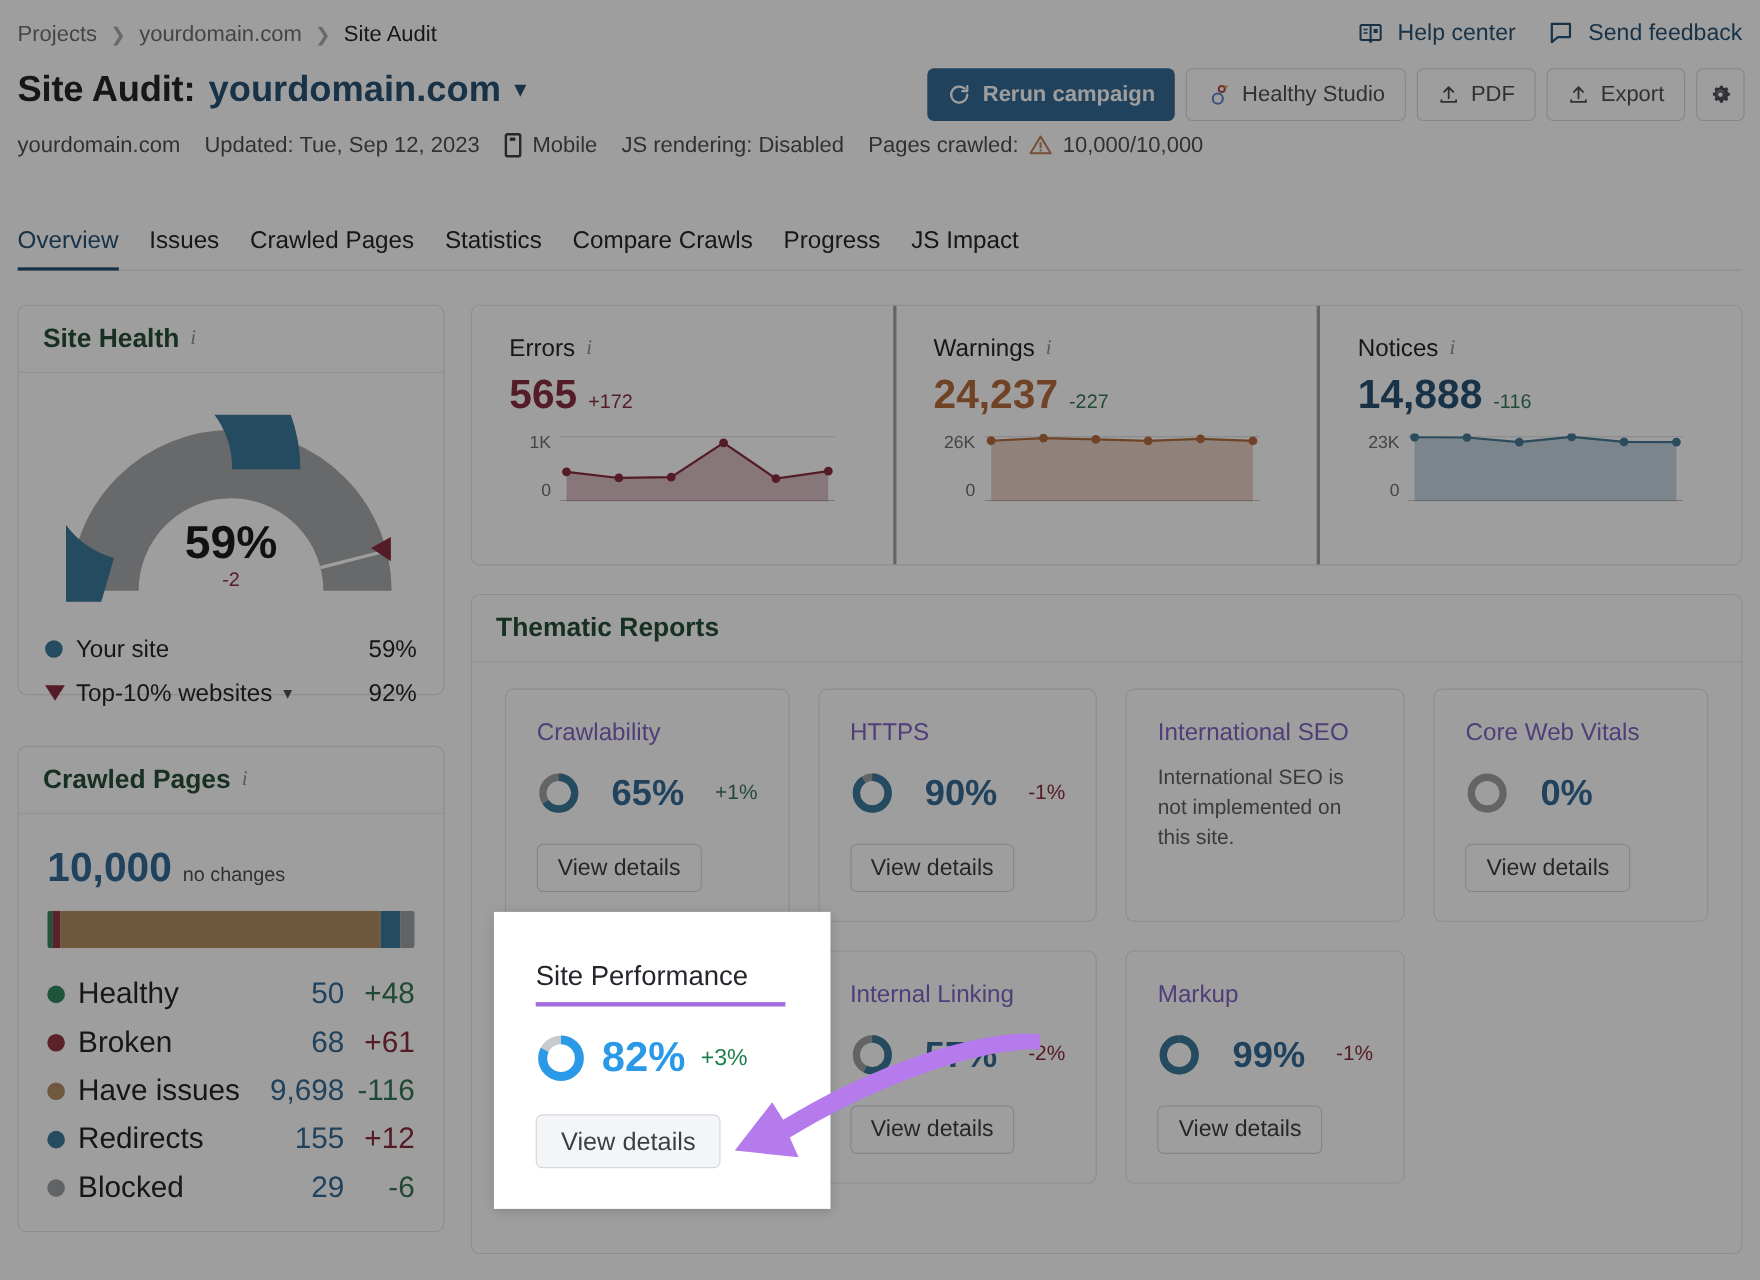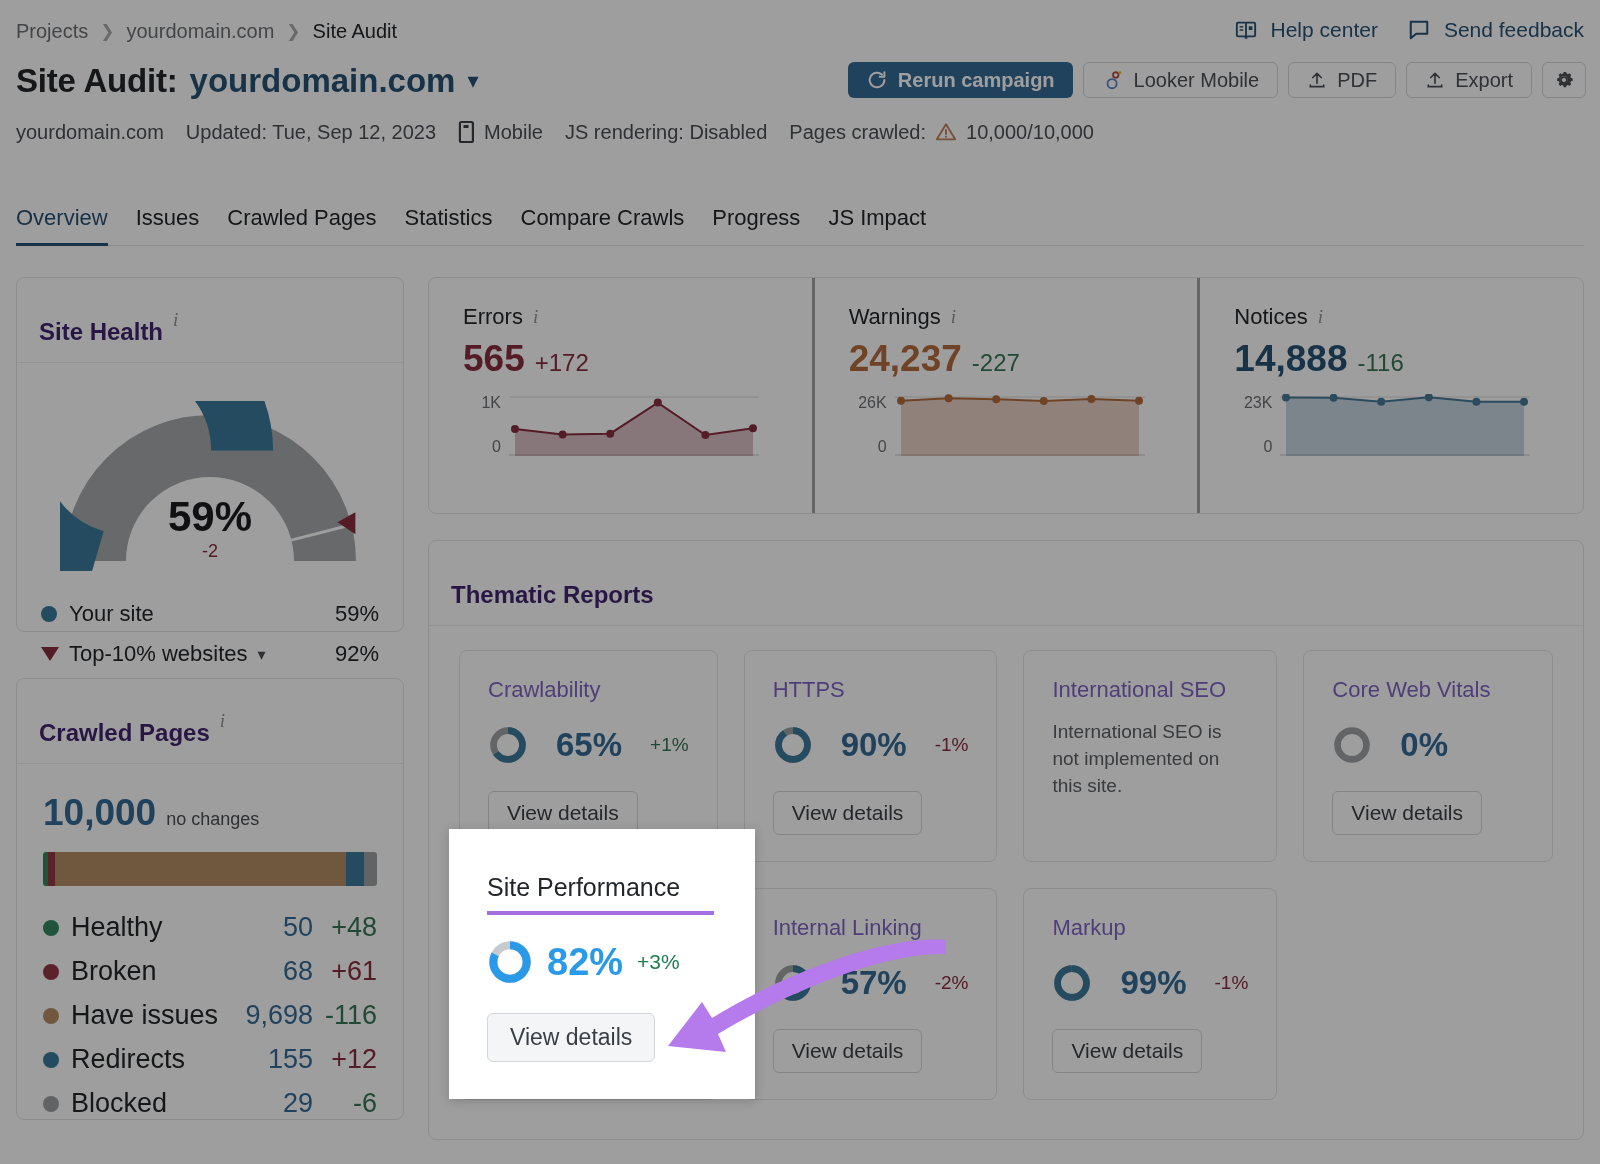--- a/index.html
+++ b/index.html
@@ -44,21 +44,21 @@
   .title-static { font-size: 33px; font-weight: 700; color: #23262b; letter-spacing: -.2px;}
   .title-domain { font-size: 33px; font-weight: 700; color: #12558a; }
   .title-caret { color: #12558a; font-size: 22px; align-self: center; }
 
   
   .actions {
     position: absolute; right: 14px; top: 62px;
     display: flex; align-items: center; gap: 10px;
   }
   .btn {
-    height: 36px; border-radius: 6px; display: flex; align-items: center;
+    height: 48px; border-radius: 6px; display: flex; align-items: center;
     gap: 10px; padding: 0 18px; font-size: 20px; cursor: pointer;
   }
   .btn-primary { background: #1a6fb5; color: #ffffff; border: none; font-weight: 600;}
   .btn-ghost { background: transparent; color: #4a4f57; border: 1px solid #d3d6da; }
   .btn-icon { width: 44px; padding: 0; justify-content: center; }
 
   
   .meta {
     position: absolute; left: 16px; top: 120px;
     display: flex; align-items: center; gap: 22px;
@@ -80,21 +80,21 @@
 
   
   .panel {
     background: #ffffff; border: 1px solid #e2e4e8; border-radius: 8px;
     position: absolute;
   }
   .panel-head {
     border-bottom: 1px solid #e9ebee; padding: 16px 22px;
     display: flex; align-items: center; gap: 10px;
   }
-  .panel-title { font-size: 24px; font-weight: 700; color: #4c1d95; margin-top: 24px; }
+  .panel-title { font-size: 24px; font-weight: 700; color: #14532d; }
   .info-i {
     font-family: "Liberation Serif", serif; font-style: italic;
     font-size: 19px; color: #8e9399; cursor: pointer;
   }
 
   
   #site-health { left: 16px; top: 277px; width: 388px; height: 355px; }
   .gauge-wrap { position: relative; width: 300px; height: 170px; margin: 38px auto 0; }
   .gauge-val {
     position: absolute; left: 0; right: 0; top: 92px; text-align: center;
@@ -119,21 +119,21 @@
   .legend-caret { color: #4a4f57; font-size: 16px; margin-left: 10px; }
 
   
   #stats-strip { left: 428px; top: 277px; width: 1156px; height: 237px; }
   .stats-inner { display: flex; height: 100%; }
   .stat-card { flex: 1; padding: 26px 34px; position: relative; }
   .stat-card + .stat-card { border-left: 3px solid #a3a3a3; }
   .stat-head { display: flex; align-items: center; gap: 10px; font-size: 22px; color: #23262b; }
   .stat-num-row { display: flex; align-items: baseline; gap: 10px; margin-top: 8px; }
   .stat-num { font-size: 37px; font-weight: 700; }
-  .stat-delta { font-size: 24px; }
+  .stat-delta { font-size: 18px; }
   .spark { margin-top: 14px; display: flex; }
   .spark-axis {
     width: 46px; display: flex; flex-direction: column; justify-content: space-between;
     font-size: 16px; color: #6b6f75; height: 62px; text-align: right; padding-right: 8px;
   }
 
   
   #crawled-pages { left: 16px; top: 678px; width: 388px; height: 442px; }
   .cp-big-row { display: flex; align-items: baseline; gap: 10px; padding: 28px 26px 0; }
   .cp-big { font-size: 37px; font-weight: 700; color: #1a6fb5; }
@@ -238,21 +238,21 @@
           <path d="M20 3.5 v5 h-5" fill="none" stroke="#ffffff" stroke-width="2.2" stroke-linecap="round" stroke-linejoin="round"></path>
         </svg>
         <span>Rerun campaign</span>
       </div>
       <div class="btn btn-ghost">
         <svg width="22" height="22" viewBox="0 0 24 24">
           <circle cx="11" cy="16" r="5" fill="none" stroke="#4285F4" stroke-width="2"></circle>
           <circle cx="15" cy="6.5" r="3" fill="none" stroke="#EA4335" stroke-width="2"></circle>
           <circle cx="19.5" cy="4" r="1.6" fill="#FBBC05"></circle>
         </svg>
-        <span>Looker Mobile</span>
+        <span>Healthy Studio</span>
       </div>
       <div class="btn btn-ghost">
         <svg width="20" height="20" viewBox="0 0 24 24">
           <path d="M12 16 V4 M7 9 l5-5 5 5" fill="none" stroke="#4a4f57" stroke-width="2" stroke-linecap="round" stroke-linejoin="round"></path>
           <path d="M4 18 v2 h16 v-2" fill="none" stroke="#4a4f57" stroke-width="2" stroke-linecap="round"></path>
         </svg>
         <span>PDF</span>
       </div>
       <div class="btn btn-ghost">
         <svg width="20" height="20" viewBox="0 0 24 24">

